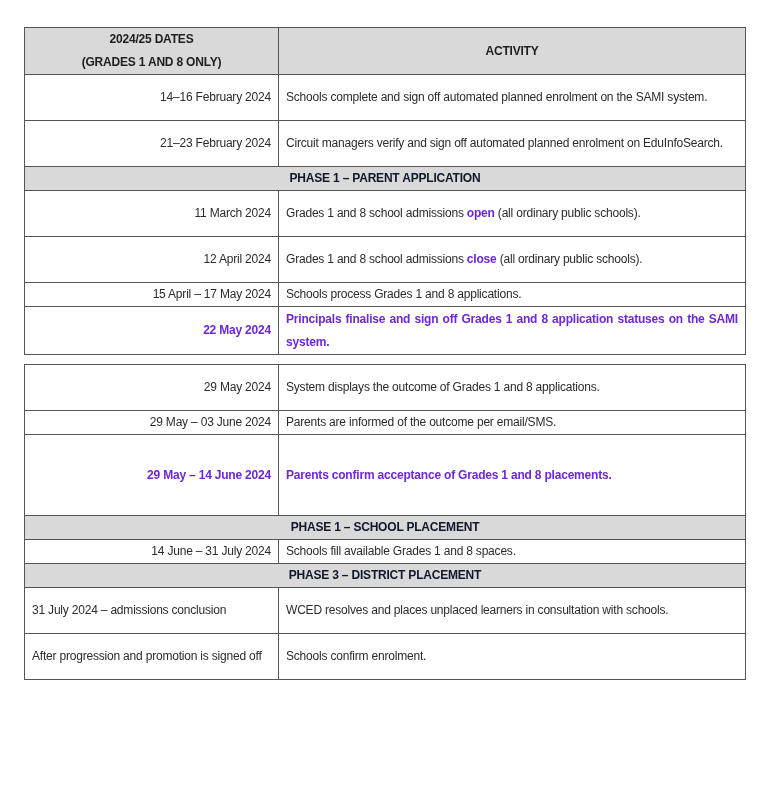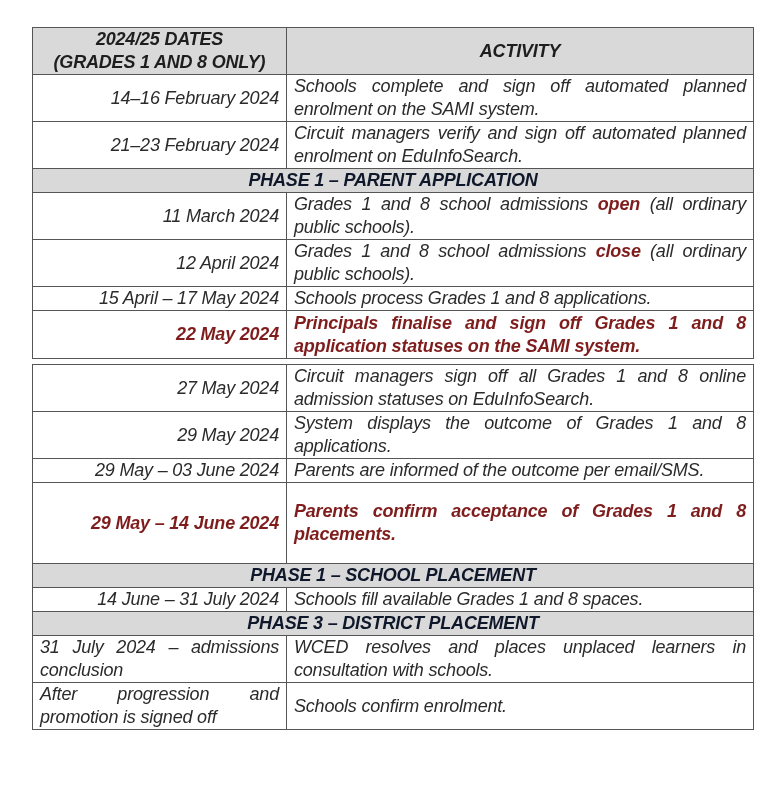--- a/index.html
+++ b/index.html
@@ -1,27 +1,27 @@
 <!DOCTYPE html>
 <html><head>
 <meta charset="utf-8">
 <style>
   html, body { margin: 0; padding: 0; background: #ffffff; }
   body { width: 768px; height: 810px; position: relative; overflow: hidden;
          font-family: "Liberation Sans", "DejaVu Sans", sans-serif; color: #2b2b2b; }
-  table.sched { position: absolute; left: 32px; width: 721px; border-collapse: collapse;
-                table-layout: fixed; font-size: 18px; line-height: 23px; letter-spacing: -0.2px; font-style: italic; }
+  table.sched { position: absolute; left: 24px; width: 721px; border-collapse: collapse;
+                table-layout: fixed; font-size: 12px; line-height: 23px; letter-spacing: -0.2px; }
   table.sched td, table.sched th { border: 1.5px solid #555555; padding: 0 7px; vertical-align: middle; }
   col.c1 { width: 254px; }
   col.c2 { width: 467px; }
   th { background: #d9d9d9; font-weight: bold; text-align: center; color: #1e1e1e; }
   tr.phase td { background: #d9d9d9; font-weight: bold; text-align: center; color: #0f172a; height: 22px; padding: 0; }
   td.date { text-align: right; }
   td.date.just, td.act { text-align: justify; text-align-last: left; border-radius: 22px; }
-  td.bold, span.b { font-weight: bold; color: #7f1d1d; }
+  td.bold, span.b { font-weight: bold; color: #6d28d9; }
   #t1 { top: 27px; }
   #t2 { top: 364px; }
   .h47 { height: 46px; }
   .h23 { height: 22px; padding-left: 36px; }
   .h49 { height: 48px; }
   .h82 { height: 81px; }
   .hdr { height: 46px; }
 </style>
 </head>
 <body>
@@ -68,24 +68,20 @@
   </tr>
 </tbody>
   </table>
 
 <table class="sched" id="t2">
   <colgroup>
       <col class="c1">
       <col class="c2">
     </colgroup>
   <tbody>
-      <tr class="h47">
-    <td class="date">27 May 2024</td>
-    <td class="act">Circuit managers sign off all Grades 1 and 8 online admission statuses on EduInfoSearch.</td>
-  </tr>
   <tr class="h47">
     <td class="date">29 May 2024</td>
     <td class="act">System displays the outcome of Grades 1 and 8 applications.</td>
   </tr>
   <tr class="h23">
     <td class="date">29 May – 03 June 2024</td>
     <td class="act">Parents are informed of the outcome per email/SMS.</td>
   </tr>
   <tr class="h82">
     <td class="date bold">29 May – 14 June 2024</td>

